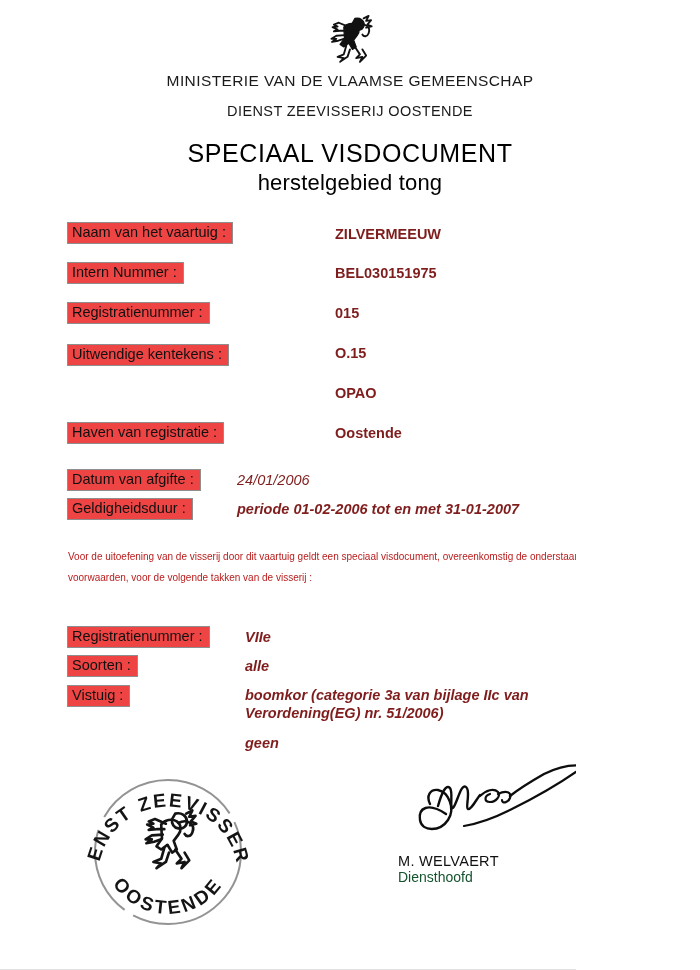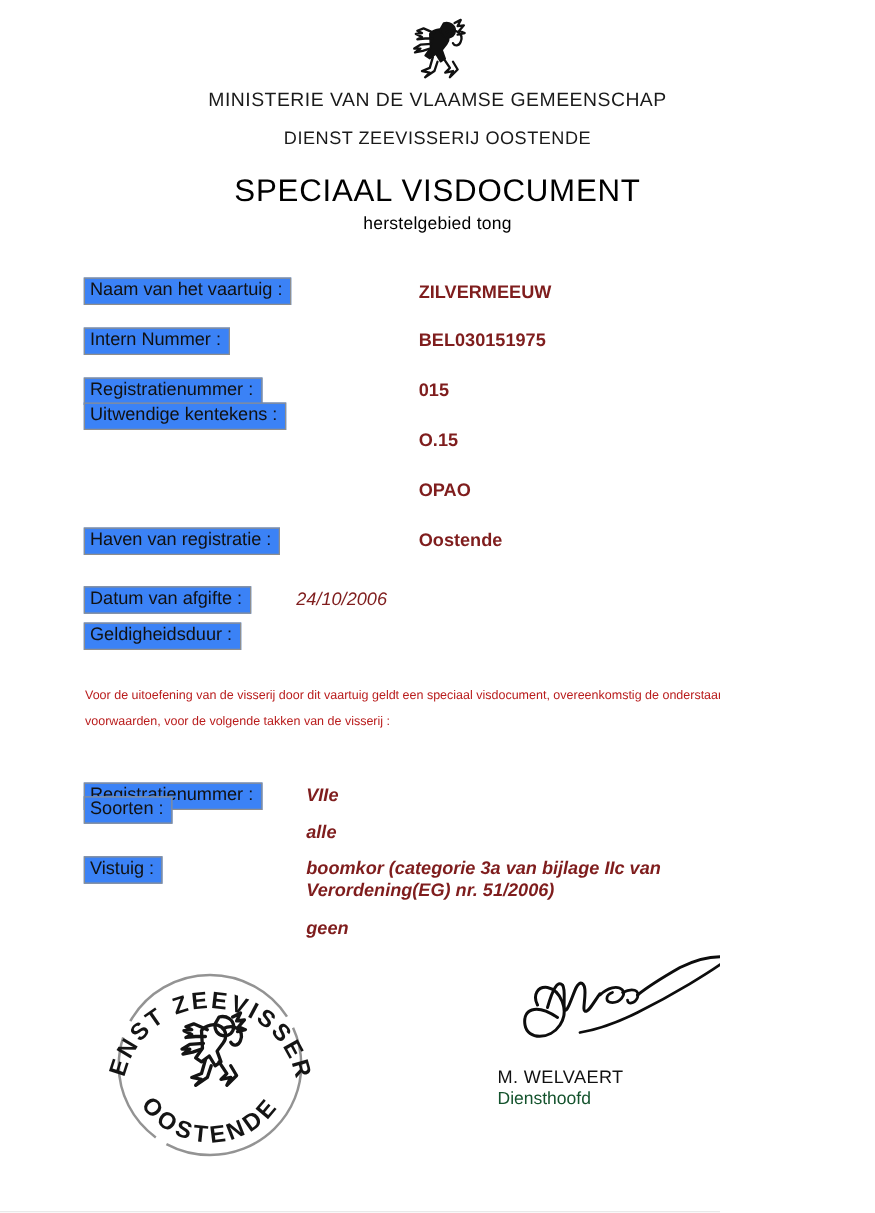--- a/index.html
+++ b/index.html
@@ -45,36 +45,36 @@
 
   .doc-title {
     position: absolute;
     left: 0;
     width: 700px;
     text-align: center;
     font-weight: normal;
     color: #000;
   }
   .title-main { top: 139px; font-size: 25px; letter-spacing: 0.6px; }
-  .title-sub  { top: 170px; font-size: 14px; letter-spacing: 0.2px; }
+  .title-sub  { top: 170px; font-size: 22px; letter-spacing: 0.2px; }
 
   
   .field-row {
     position: absolute;
     left: 67px;
     display: flex;
     align-items: flex-start;
   }
   .field-label {
     border: 1px solid #8e8e8e;
     padding: 1px 6px 2px 4px;
     font-size: 14.5px;
     line-height: 17px;
     color: #111;
-    background: #3b82f6;
+    background: #ef4444;
     box-sizing: border-box;
     white-space: nowrap;
   }
   .field-value {
     position: absolute;
     font-size: 14.5px;
     line-height: 18px;
     color: #7f1d1d;
     white-space: pre-line;
   }
@@ -162,49 +162,50 @@
   <div class="field-row" style="top:262px;">
     <span class="field-label">Intern Nummer :</span>
   </div>
   <div class="field-value v-bold" style="left:335px; top:264px;">BEL030151975</div>
 
   <div class="field-row" style="top:302px;text-align:right;">
     <span class="field-label">Registratienummer :</span>
   </div>
   <div class="field-value v-bold" style="left:335px; top:304px;">015</div>
 
-  <div class="field-row" style="top:322px;justify-content:center;">
+  <div class="field-row" style="top:344px;justify-content:center;">
     <span class="field-label">Uitwendige kentekens :</span>
   </div>
   <div class="field-value v-bold" style="left:335px; top:344px;">O.15</div>
 
   <div class="field-value v-bold" style="left:335px; top:384px;">OPAO</div>
 
   <div class="field-row" style="top:422px;">
     <span class="field-label">Haven van registratie :</span>
   </div>
   <div class="field-value v-bold" style="left:335px; top:424px;">Oostende</div>
 
   <div class="field-row" style="top:469px;">
     <span class="field-label">Datum van afgifte :</span>
   </div>
-  <div class="field-value v-ital" style="left:237px; top:471px;">24/10/2006</div>
+  <div class="field-value v-ital" style="left:237px; top:471px;">24/01/2006</div>
 
   <div class="field-row" style="top:498px;">
     <span class="field-label">Geldigheidsduur :</span>
   </div>
+  <div class="field-value v-bi" style="left:237px; top:500px;">periode 01-02-2006 tot en met 31-01-2007</div>
 
   <div class="body-para">Voor de uitoefening van de visserij door dit vaartuig geldt een speciaal visdocument, overeenkomstig de onderstaande voorwaarden, voor de volgende takken van de visserij :</div>
 
   <div class="field-row" style="top:626px;">
     <span class="field-label">Registratienummer :</span>
   </div>
   <div class="field-value v-bi" style="left:245px; top:628px;">VIIe</div>
 
-  <div class="field-row" style="top:637px;">
+  <div class="field-row" style="top:655px;">
     <span class="field-label">Soorten :</span>
   </div>
   <div class="field-value v-bi" style="left:245px; top:657px;">alle</div>
 
   <div class="field-row" style="top:685px;">
     <span class="field-label">Vistuig :</span>
   </div>
   <div class="field-value v-bi" style="left:245px; top:686px;">boomkor (categorie 3a van bijlage IIc van
 Verordening(EG) nr. 51/2006)</div>
 

